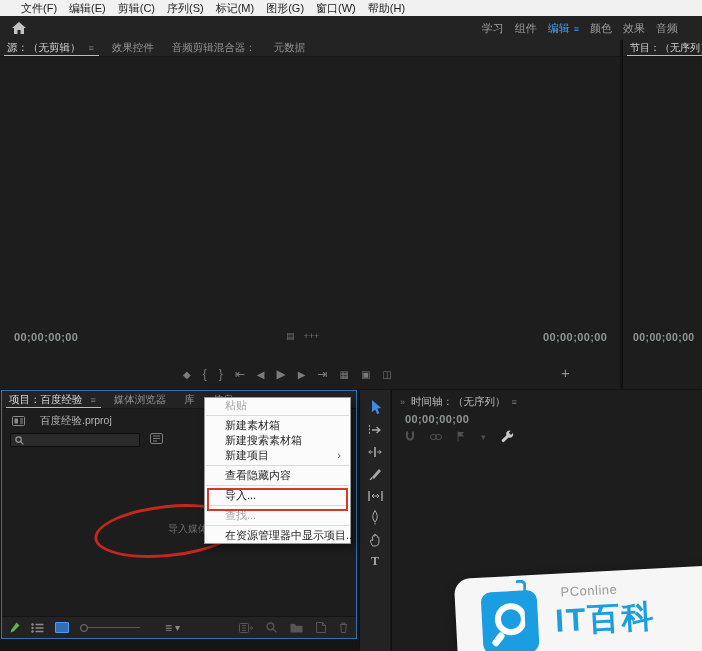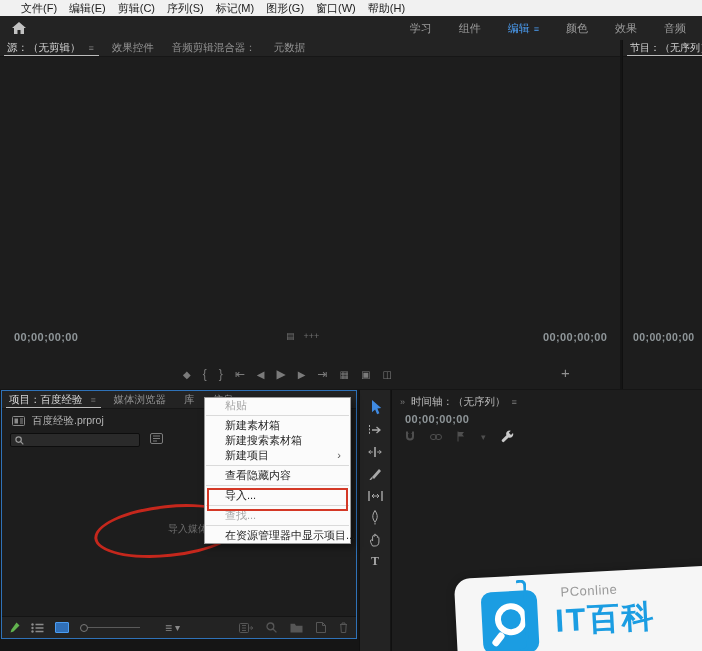--- a/index.html
+++ b/index.html
@@ -6,21 +6,21 @@
   #app{position:relative;width:702px;height:651px;background:#151515;overflow:hidden;
        font-family:"Liberation Sans","DejaVu Sans",sans-serif;-webkit-font-smoothing:antialiased;}
   
   .menubar{position:absolute;left:0;top:0;width:702px;height:16px;background:#f1f1f1;
            display:flex;align-items:center;font-size:11px;color:#1c1c1c;padding-left:15px;box-sizing:border-box;}
   .menubar span{padding:0 6px;cursor:default;}
   
   .wsbar{position:absolute;left:0;top:16px;width:702px;height:24px;background:#232323;
          display:flex;align-items:center;box-sizing:border-box;}
   .home{margin-left:12px;}
-  .wstabs{margin-left:auto;display:flex;gap:27px;padding-right:16px;font-size:11px;color:#9b9b9b;}
+  .wstabs{margin-left:auto;display:flex;gap:11px;padding-right:24px;font-size:11px;color:#9b9b9b;}
   .wstab{cursor:default;}
   .wstab.active{color:#4b9df2;}
   .wstab .pm{color:#4b9df2;font-size:9px;margin-left:4px;}
   
   .phead{height:16px;background:#232323;display:flex;align-items:center;font-size:10.5px;color:#929292;
          border-bottom:1px solid #161616;}
   .ptab{padding:0 11px 0 7px;height:100%;display:flex;align-items:center;gap:8px;position:relative;white-space:nowrap;}
   .ptab.active{color:#d6d6d6;}
   .ptab.active::after{content:"";position:absolute;left:4px;right:6px;bottom:0;height:1px;background:#bcbcbc;}
   .pm{font-size:9px;color:#7d7d7d;}
@@ -32,22 +32,22 @@
   .src-view-ic{position:absolute;left:286px;top:291px;color:#6e6e6e;font-size:9px;display:flex;gap:9px;}
   .src-tc-r{position:absolute;left:543px;top:291px;}
   .transport{position:absolute;left:183px;top:327px;display:flex;gap:12px;color:#7b7b7b;font-size:10px;align-items:center;}
   .transport .big{font-size:12px;}
   .addbtn{position:absolute;left:561px;top:324px;color:#909090;font-size:15px;}
   .prg-tc{position:absolute;left:10px;top:291px;font-size:10.5px;}
   .prg-head .ptab{padding:0 2px 0 7px;}
   
   .project{position:absolute;left:1px;top:390px;width:356px;height:249px;background:#1d1d1d;
            border:1px solid #2f72b8;box-sizing:border-box;}
-  .project .phead{height:17px;font-family:Liberation Serif, serif;}
-  .prow-file{position:absolute;left:10px;top:23px;display:flex;align-items:center;gap:7px;color:#b5b5b5;font-size:10.5px;}
+  .project .phead{height:17px;}
+  .prow-file{position:absolute;left:10px;top:23px;display:flex;align-items:center;gap:15px;color:#b5b5b5;font-size:10.5px;}
   .search{position:absolute;left:8px;top:42px;width:130px;height:14px;background:#2a2a2a;border:1px solid #0d0d0d;
           border-radius:2px;display:flex;align-items:center;padding-left:4px;box-sizing:border-box;}
   .search-side{position:absolute;left:148px;top:42px;}
   .hint{position:absolute;left:166px;top:131px;color:#6c6c6c;font-size:10px;z-index:4;white-space:nowrap;}
   .pp-toolbar{position:absolute;left:0;right:0;bottom:0;height:21px;background:#232323;border-top:1px solid #141414;
               display:flex;align-items:center;padding:0 8px;gap:11px;}
   .iconview{width:12px;height:9px;background:#2f6fb8;border:1px solid #4b9df2;border-radius:1px;}
   .slider{display:flex;align-items:center;gap:0;}
   .knob{width:6px;height:6px;border:1px solid #7a7a7a;border-radius:50%;}
   .rail{width:52px;height:1px;background:#5a5a5a;}

